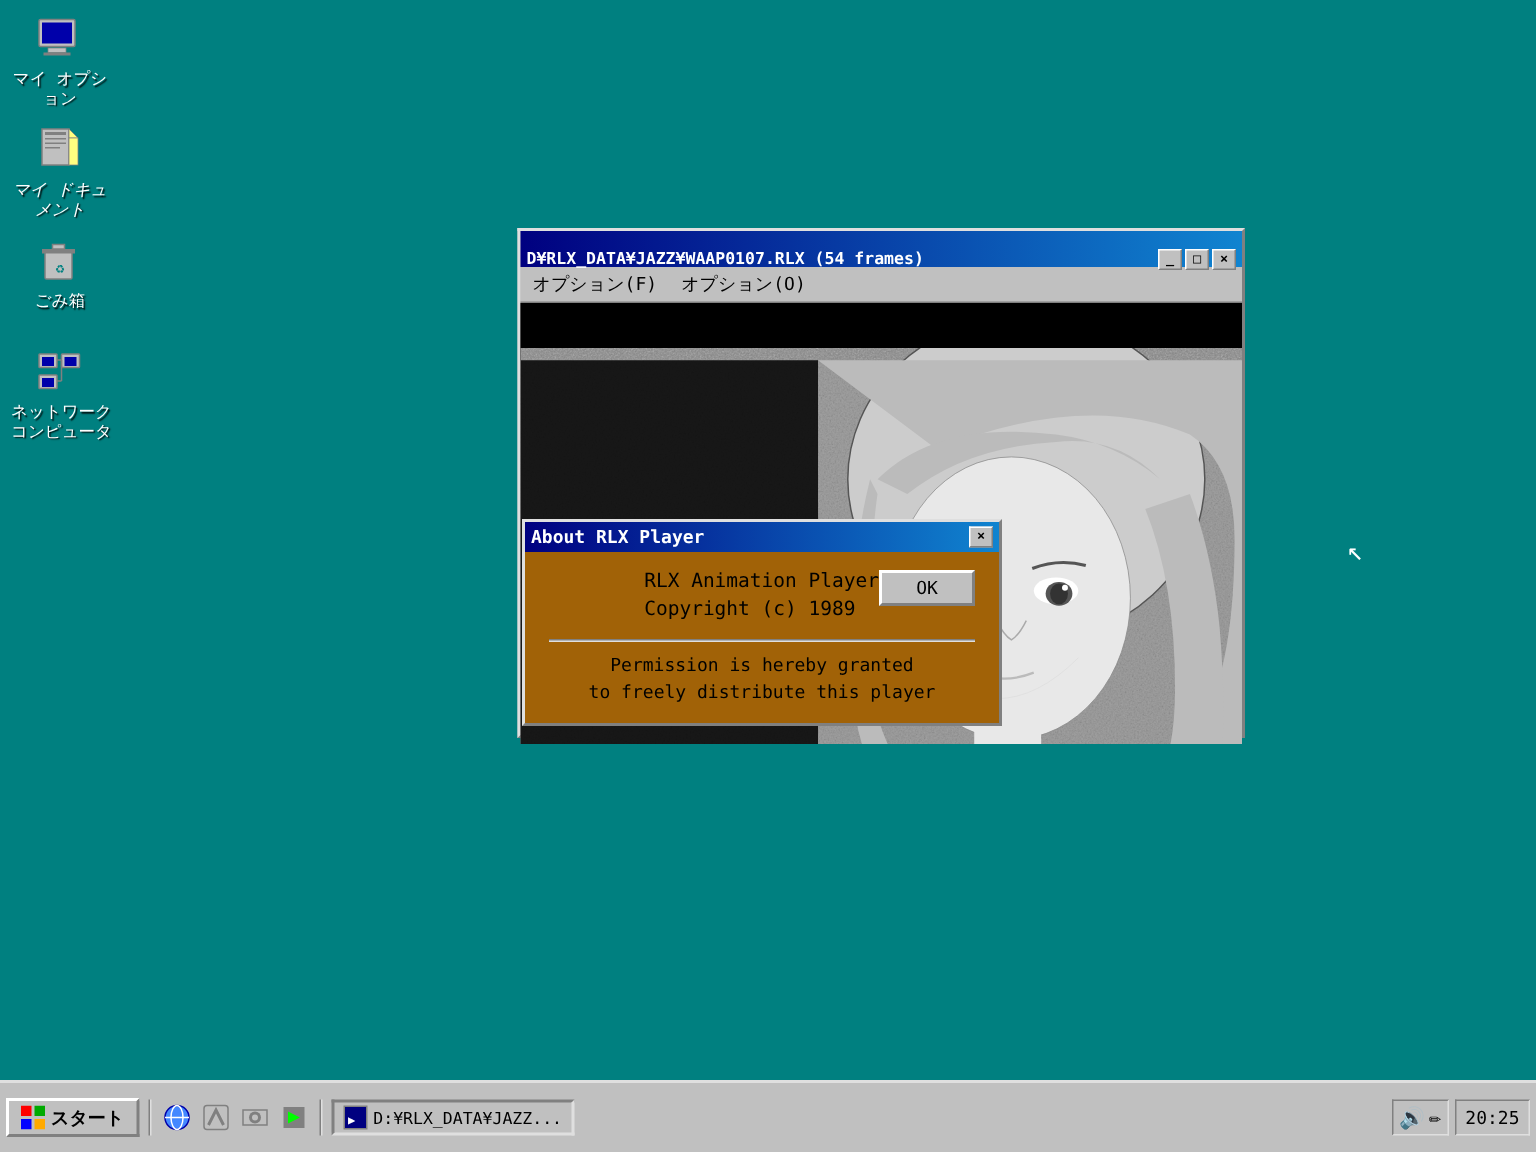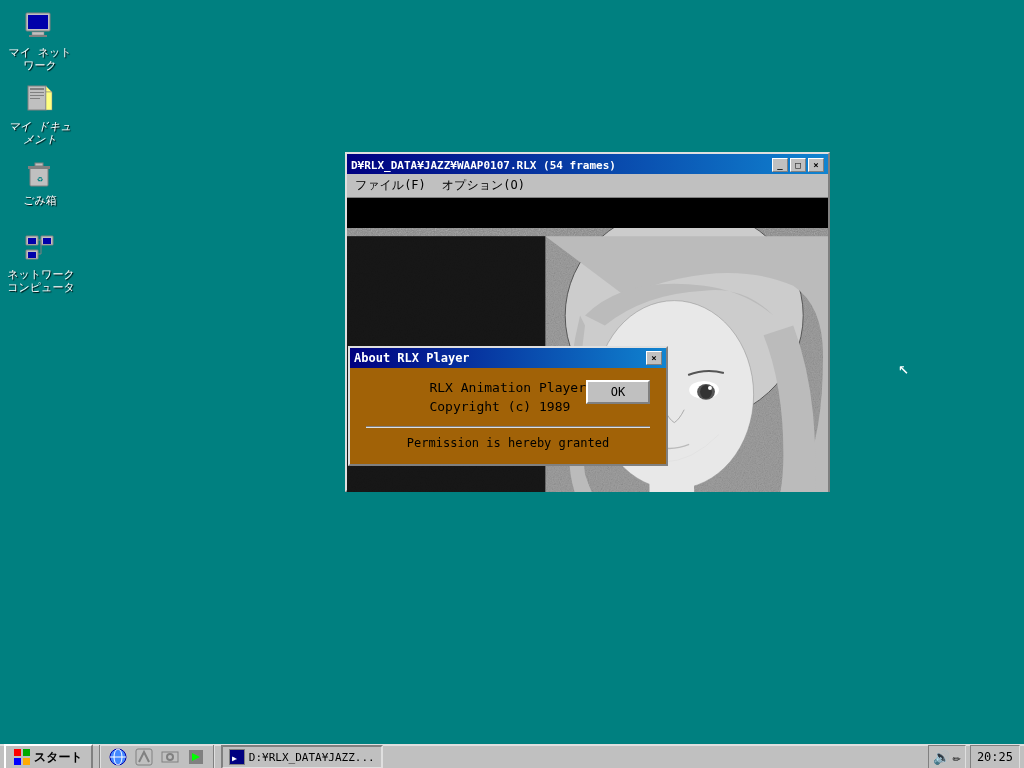--- a/index.html
+++ b/index.html
@@ -43,23 +43,23 @@
       position: absolute;
       border: 2px solid;
       border-color: #dfdfdf #808080 #808080 #dfdfdf;
       background: #c0c0c0;
     }
     .window-titlebar {
       background: linear-gradient(90deg, #000080, #1084d0);
       color: white;
       font-weight: bold;
       font-size: 12px;
-      padding: 2px 4px;
-      display: flex;
-      align-items: flex-end;
+      padding: 12px 4px;
+      display: flex;
+      align-items: flex-start;
       justify-content: space-between;
       height: 20px;
     }
     .titlebar-buttons {
       display: flex;
       gap: 2px;
     }
     .titlebar-btn {
       width: 16px;
       height: 14px;
@@ -168,21 +168,21 @@
       text-align: center;
       line-height: 1.5;
     }
 
     
     .taskbar {
       position: absolute;
       bottom: 0;
       left: 0;
       width: 1024px;
-      height: 24px;
+      height: 48px;
       background: #c0c0c0;
       border-top: 2px solid #dfdfdf;
       display: flex;
       align-items: center;
       padding: 2px 4px;
       gap: 4px;
     }
     .start-button {
       height: 26px;
       background: #c0c0c0;
@@ -285,21 +285,21 @@
 
 <div class="desktop-icon" style="top: 10px; left: 5px;">
   <div class="icon-img">
     <svg width="32" height="32" viewBox="0 0 32 32">
       <rect x="2" y="3" width="24" height="18" rx="1" fill="#c0c0c0" stroke="#808080" stroke-width="1"></rect>
       <rect x="4" y="5" width="20" height="14" fill="#0000aa"></rect>
       <rect x="8" y="22" width="12" height="3" fill="#c0c0c0" stroke="#808080" stroke-width="0.5"></rect>
       <rect x="5" y="25" width="18" height="2" fill="#808080"></rect>
     </svg>
   </div>
-  <span class="icon-label">マイ ネットワーク</span>
+  <span class="icon-label">マイ オプション</span>
 </div>
 
 <div class="desktop-icon" style="top: 84px; left: 5px; font-style: italic;">
   <div class="icon-img">
     <svg width="32" height="32" viewBox="0 0 32 32">
       <rect x="4" y="2" width="18" height="24" fill="#c0c0c0" stroke="#808080" stroke-width="1"></rect>
       <rect x="6" y="4" width="14" height="2" fill="#808080"></rect>
       <rect x="6" y="8" width="14" height="1" fill="#808080"></rect>
       <rect x="6" y="11" width="14" height="1" fill="#808080"></rect>
       <rect x="6" y="14" width="10" height="1" fill="#808080"></rect>
@@ -343,21 +343,21 @@
 <div class="window rlx-window">
   <div class="window-titlebar">
     <span style="font-size:11px;">D¥RLX_DATA¥JAZZ¥WAAP0107.RLX    (54 frames)</span>
     <div class="titlebar-buttons">
       <div class="titlebar-btn">_</div>
       <div class="titlebar-btn">□</div>
       <div class="titlebar-btn">×</div>
     </div>
   </div>
   <div class="window-menubar">
-    <span class="menu-item">ファイル(F)</span>
+    <span class="menu-item">オプション(F)</span>
     <span class="menu-item">オプション(O)</span>
   </div>
   <div class="rlx-content">
 
     <div style="width:100%; height:30px; background:#000;"></div>
 
     <div class="animation-frame">
       <svg width="100%" height="100%" viewBox="0 0 485 280" style="display:block; background:#888;">
 
         <rect width="485" height="280" fill="#aaa"></rect>
@@ -425,20 +425,21 @@
     <div class="about-top">
       <div class="about-text">
         <div>RLX Animation Player</div>
         <div>Copyright (c) 1989</div>
       </div>
       <div class="ok-button">OK</div>
     </div>
     <div class="about-divider"></div>
     <div class="about-permission">
       <div>Permission is hereby granted</div>
+      <div>to freely distribute this player</div>
     </div>
   </div>
 </div>
 
 <div class="cursor">↖</div>
 
 <div class="taskbar">
   <div class="start-button">
     <svg width="16" height="16" viewBox="0 0 16 16">
       <rect x="0" y="0" width="7" height="7" fill="#ff0000"></rect>

